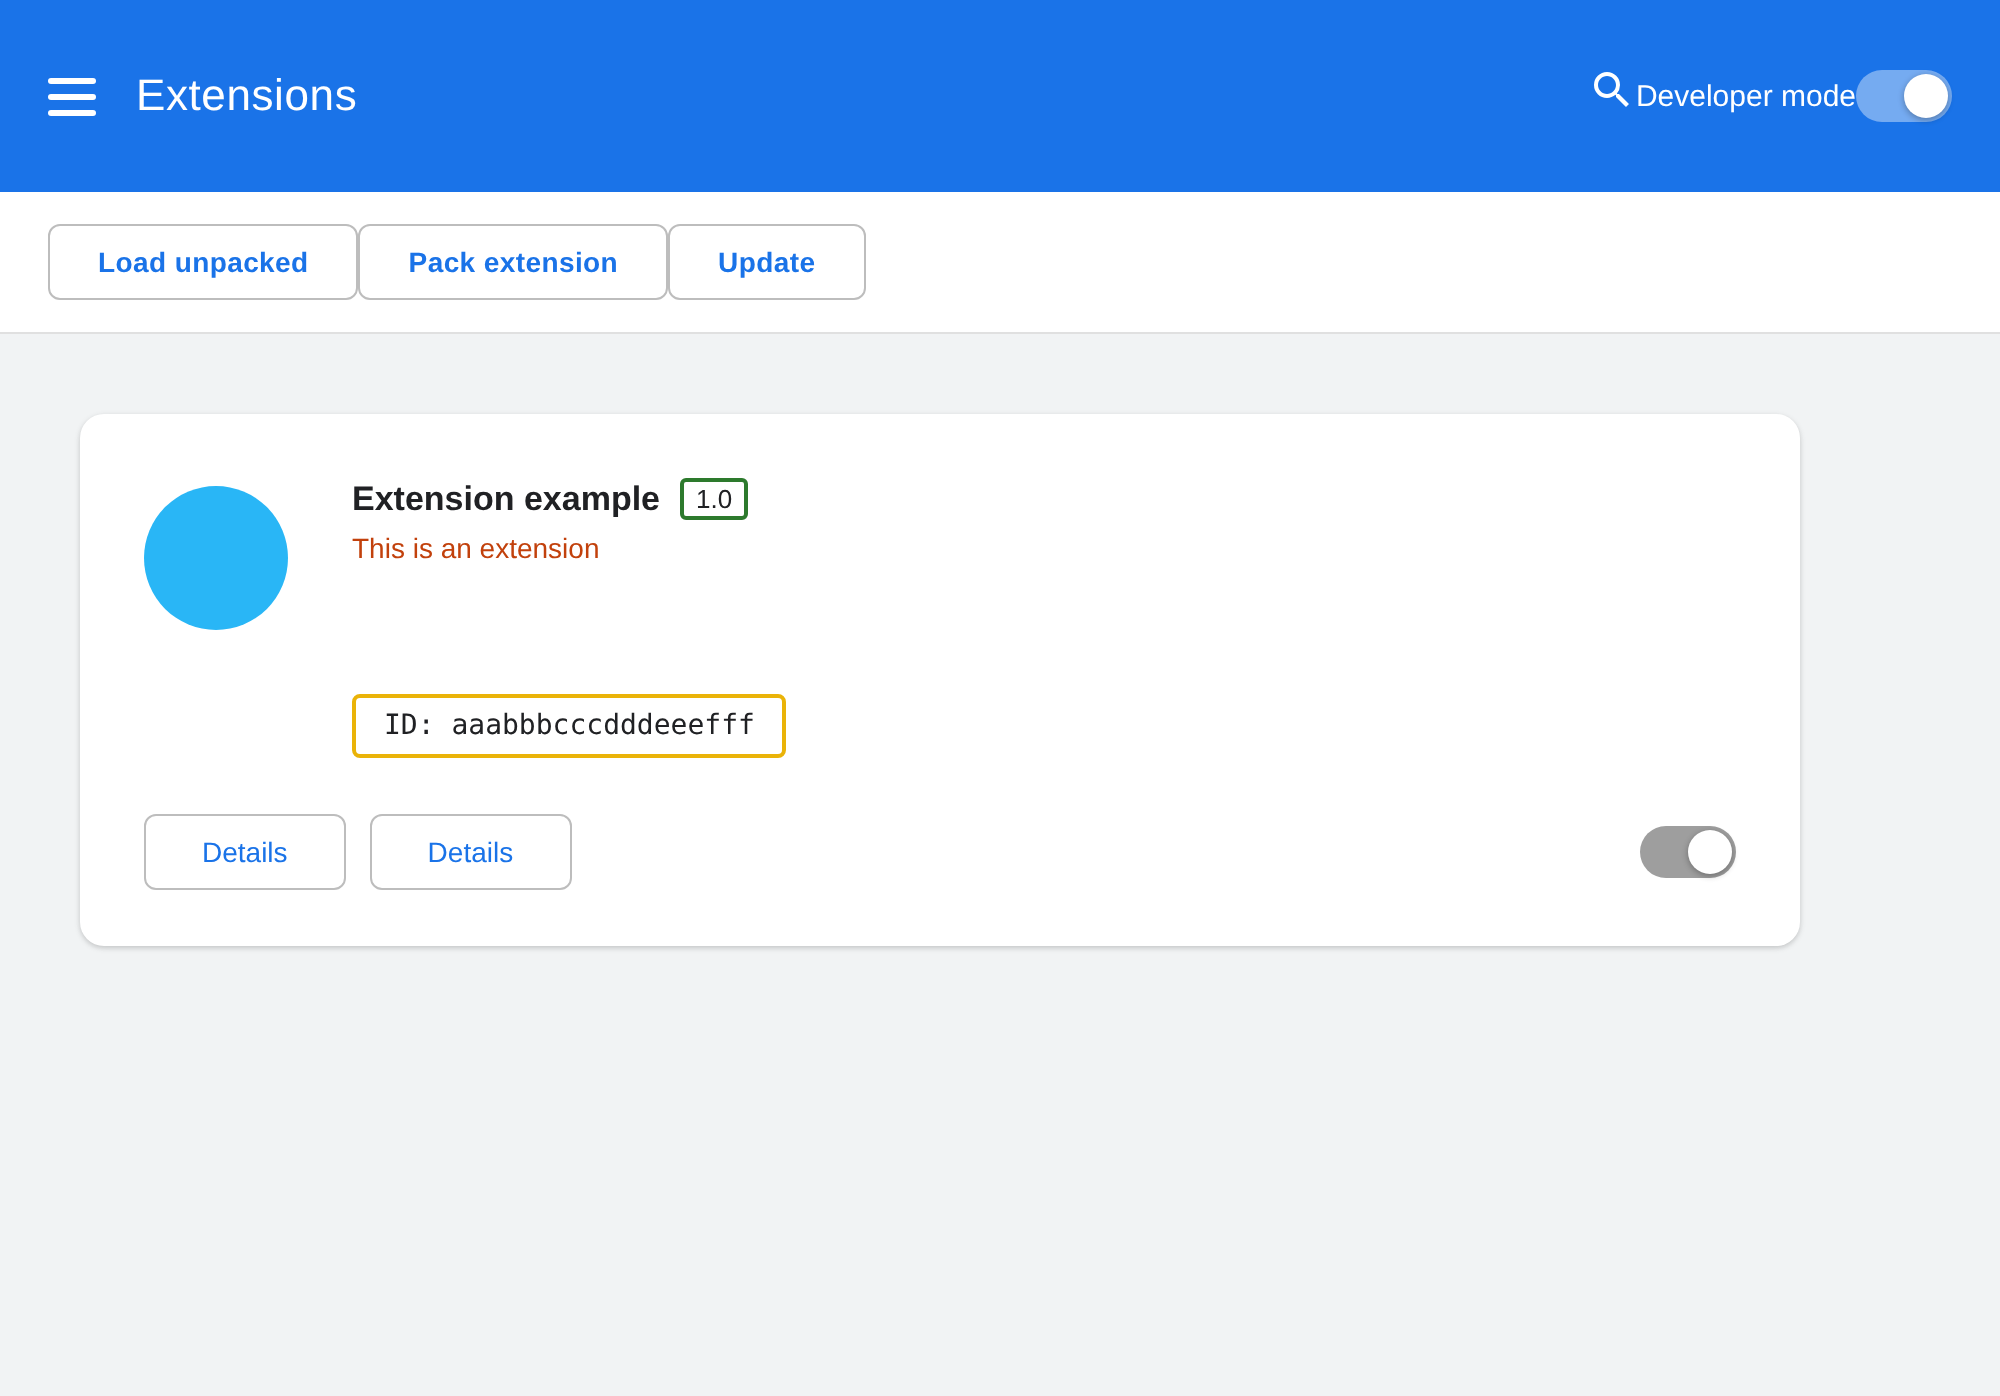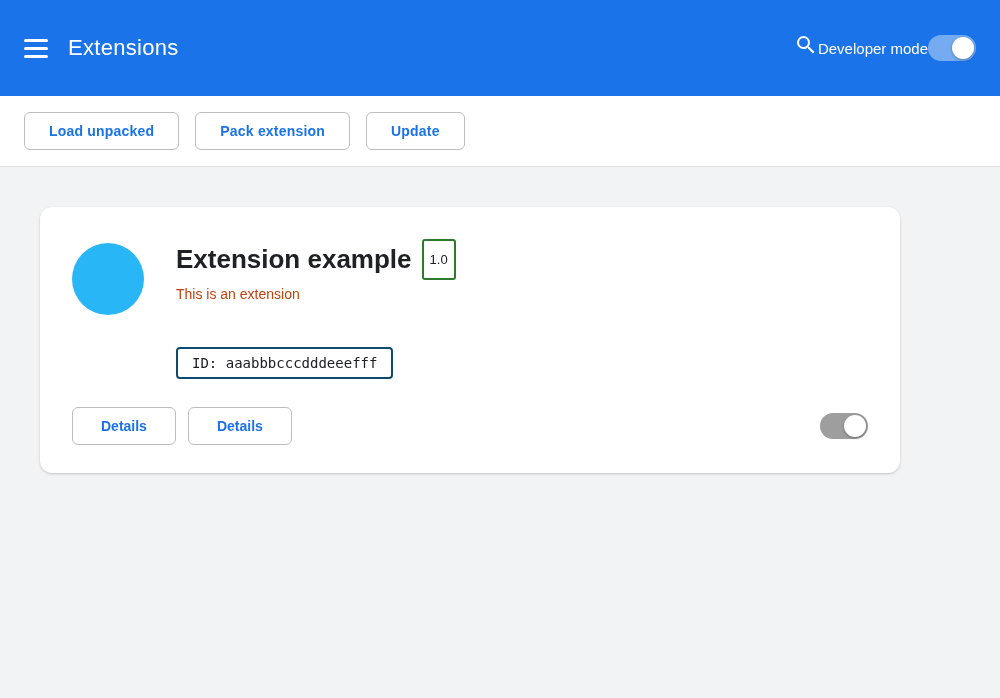--- a/index.html
+++ b/index.html
@@ -97,21 +97,20 @@
       transition: left 0.2s;
       box-shadow: 0 1px 3px rgba(0,0,0,0.3);
     }
 
     
     .toolbar {
       background: white;
       padding: 16px 24px;
       display: flex;
       align-items: center;
-      gap: 16px;
       border-bottom: 1px solid #e0e0e0;
     }
 
     .toolbar-btn {
       border: 1.5px solid #bdbdbd;
       background: white;
       color: #1a73e8;
       font-size: 14px;
       font-weight: 600;
       padding: 10px 24px;
@@ -156,48 +155,48 @@
     }
 
     .extension-name-row {
       display: flex;
       align-items: center;
       gap: 10px;
       margin-bottom: 6px;
     }
 
     .extension-name {
-      font-size: 26px;
+      font-size: 17px;
       font-weight: 600;
       color: #202124;
     }
 
     .version-badge {
       border: 2px solid #2d7a2d;
       color: #202124;
       font-size: 13px;
       font-weight: 500;
-      padding: 11px 6px;
+      padding: 1px 6px;
       border-radius: 3px;
     }
 
     .extension-desc {
       font-size: 14px;
       color: #c2410c;
       margin-top: 2px;
     }
 
     .extension-id-section {
       margin-bottom: 28px;
       padding-left: 104px;
     }
 
     .extension-id-box {
       display: inline-block;
-      border: 2px solid #0c4a6e;
+      border: 2px solid #eab308;
       border-radius: 4px;
       padding: 6px 14px;
       font-size: 14px;
       color: #202124;
       font-family: monospace;
     }
 
     .card-actions {
       display: flex;
       align-items: center;
@@ -207,21 +206,21 @@
     .card-buttons {
       display: flex;
       gap: 12px;
     }
 
     .card-btn {
       border: 1.5px solid #bdbdbd;
       background: white;
       color: #1a73e8;
       font-size: 14px;
-      font-weight: 700;
+      font-weight: 400;
       padding: 10px 28px;
       border-radius: 6px;
       cursor: pointer;
     }
 
     .toggle-switch-gray {
       width: 48px;
       height: 26px;
       background: #9e9e9e;
       border-radius: 13px;

